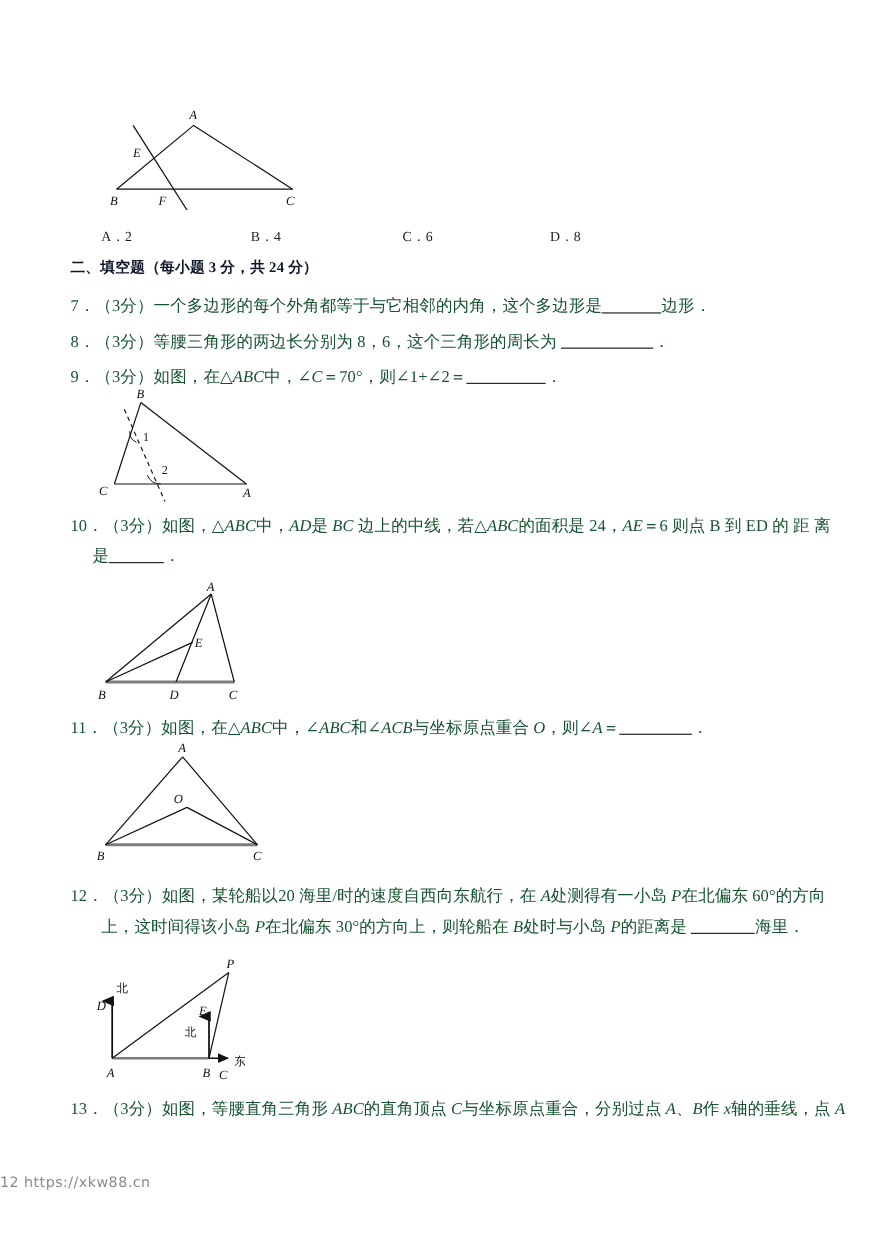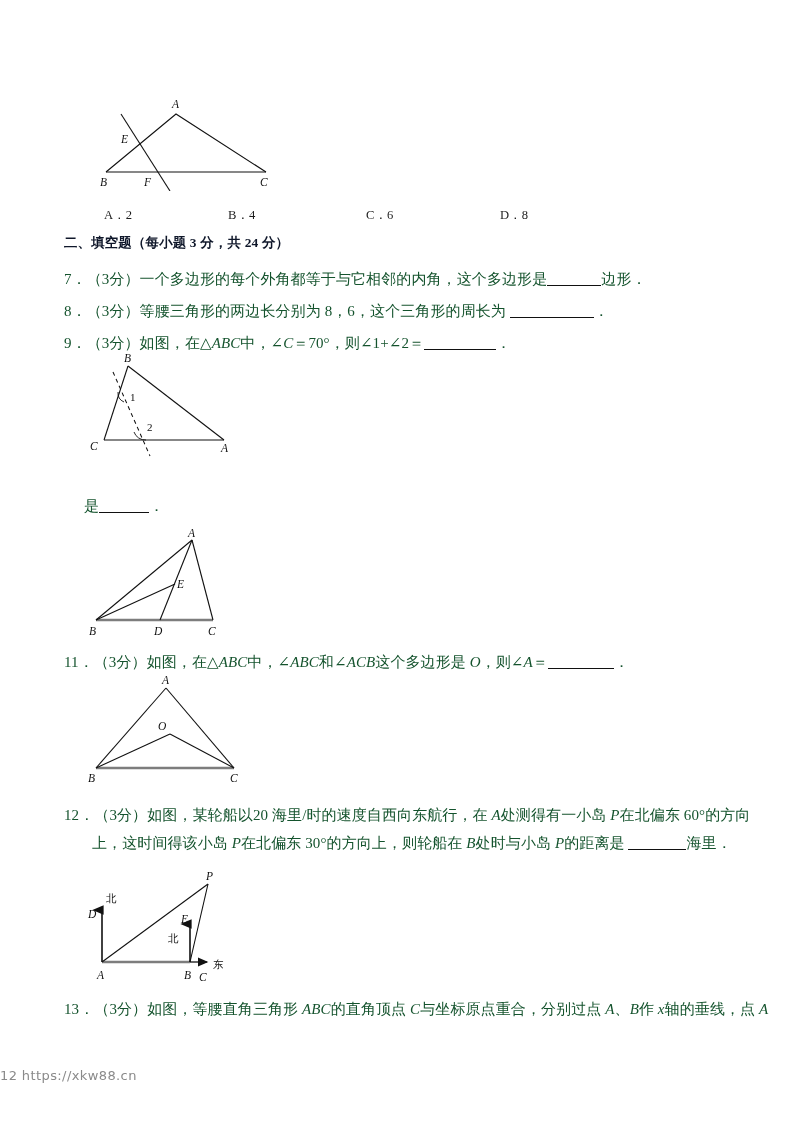--- a/index.html
+++ b/index.html
@@ -102,21 +102,21 @@
 
       <line x1="33" y1="18" x2="82" y2="95" stroke="#111" stroke-width="1.1"></line>
       <text class="lbl" x="84" y="12">A</text>
       <text class="lbl" x="33" y="47">E</text>
       <text class="lbl" x="12" y="90">B</text>
       <text class="lbl" x="56" y="90">F</text>
       <text class="lbl" x="172" y="90">C</text>
     </svg>
   </div>
 
-  <div class="opt" style="left:104px; top:207px;">A．2</div>
+  <div class="opt" style="left:92px; top:207px;">A．2</div>
   <div class="opt" style="left:228px; top:207px;">B．4</div>
   <div class="opt" style="left:366px; top:207px;">C．6</div>
   <div class="opt" style="left:500px; top:207px;">D．8</div>
 
   <div class="section-head" style="left:64px; top:234px;">二、填空题（每小题 3 分，共 24 分）</div>
 
   <div class="qline" style="left:64px; top:270px;">
     <span>7．</span><span>（3分）</span><span>一个多边形的每个外角都等于与它相邻的内角，这个多边形是</span><span class="blank" style="width:54px;"></span><span>边形．</span>
   </div>
 
@@ -140,20 +140,23 @@
       <path d="M 30,40 A 10 10 0 0 0 36,50" fill="none" stroke="#111" stroke-width="0.9"></path>
       <path d="M 46,80 A 12 12 0 0 0 58,88" fill="none" stroke="#111" stroke-width="0.9"></path>
       <text class="lbl" x="36" y="10">B</text>
       <text class="lbl" x="2" y="98">C</text>
       <text class="lbl" x="133" y="100">A</text>
       <text class="lbl-num" x="42" y="49">1</text>
       <text class="lbl-num" x="59" y="79">2</text>
     </svg>
   </div>
 
+  <div class="qline" style="left:64px; top:470px;">
+    <span>10．</span><span>（3分）</span><span>如图，△</span><span class="it">ABC</span><span>中，</span><span class="it">AD</span><span>是 </span><span class="it">BC</span><span> 边上的中线，若△</span><span class="it">ABC</span><span>的面积是 24，</span><span class="it">AE</span><span>＝6 则点 B 到 ED 的 距 离</span>
+  </div>
   <div class="qline" style="left:84px; top:497px;">
     <span>是</span><span class="blank" style="width:50px;"></span><span>．</span>
   </div>
 
   <div class="fig" style="left:80px; top:528px;">
     <svg width="190" height="112" viewBox="0 0 190 112">
 
       <line x1="16" y1="92" x2="133" y2="92" stroke="#7d7d7d" stroke-width="2.6"></line>
 
       <line x1="16" y1="92" x2="112" y2="12" stroke="#111" stroke-width="1.1"></line>
@@ -164,21 +167,21 @@
       <line x1="16" y1="92" x2="95" y2="56" stroke="#111" stroke-width="1.1"></line>
       <text class="lbl" x="108" y="9">A</text>
       <text class="lbl" x="97" y="60">E</text>
       <text class="lbl" x="9" y="107">B</text>
       <text class="lbl" x="74" y="107">D</text>
       <text class="lbl" x="128" y="107">C</text>
     </svg>
   </div>
 
   <div class="qline" style="left:64px; top:653px;">
-    <span>11．</span><span>（3分）</span><span>如图，在△</span><span class="it">ABC</span><span>中，∠</span><span class="it">ABC</span><span>和∠</span><span class="it">ACB</span><span>这个多边形是 </span><span class="it">O</span><span>，则∠</span><span class="it">A</span><span>＝</span><span class="blank" style="width:66px;"></span><span>．</span>
+    <span>11．</span><span>（3分）</span><span>如图，在△</span><span class="it">ABC</span><span>中，∠</span><span class="it">ABC</span><span>和∠</span><span class="it">ACB</span><span>与坐标原点重合 </span><span class="it">O</span><span>，则∠</span><span class="it">A</span><span>＝</span><span class="blank" style="width:66px;"></span><span>．</span>
   </div>
 
   <div class="fig" style="left:82px; top:672px;">
     <svg width="185" height="112" viewBox="0 0 185 112">
 
       <line x1="14" y1="96" x2="152" y2="96" stroke="#7d7d7d" stroke-width="2.6"></line>
 
       <line x1="14" y1="96" x2="84" y2="16" stroke="#111" stroke-width="1.1"></line>
       <line x1="84" y1="16" x2="152" y2="96" stroke="#111" stroke-width="1.1"></line>
 

